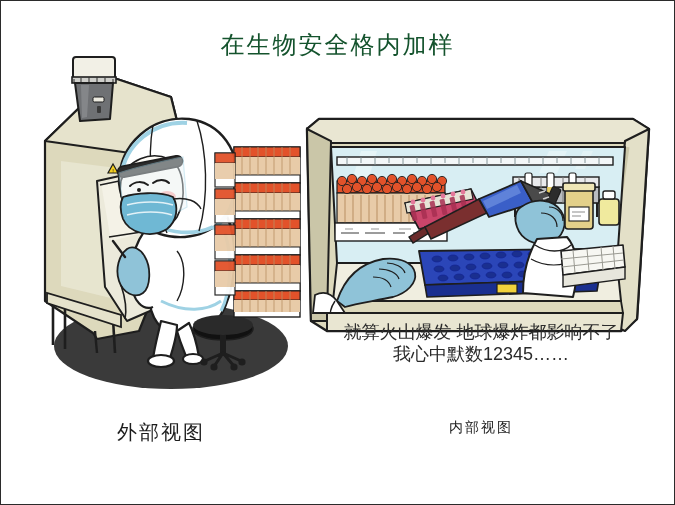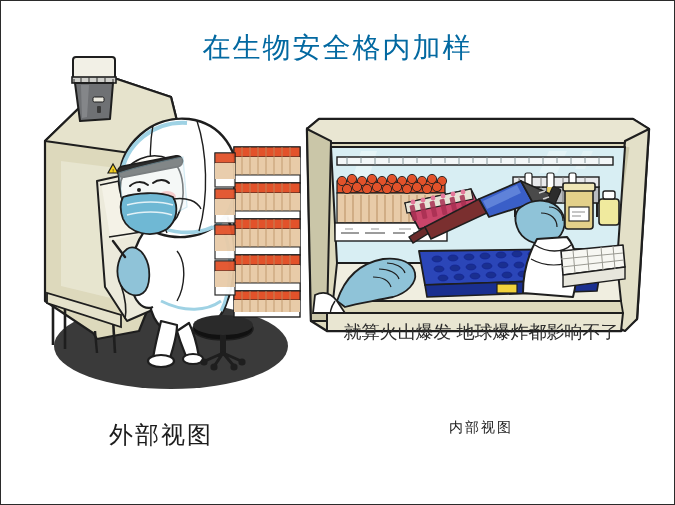--- a/index.html
+++ b/index.html
@@ -2,23 +2,23 @@
 <html><head>
 <meta charset="utf-8">
 <style>
   html,body{margin:0;padding:0;background:#fff;}
   body{font-family:"Liberation Sans","DejaVu Sans",sans-serif;}
   #page{
     position:relative;width:675px;height:505px;background:#ffffff;
     border:1px solid #2b2b2b;box-sizing:border-box;overflow:hidden;
   }
   .txt{position:absolute;color:#1d1d1d;white-space:nowrap;}
-  #title{left:0;right:0;top:28px;text-align:center;font-size:28px;letter-spacing:2px;color:#0369a1;}
+  #title{left:0;right:0;top:28px;text-align:center;font-size:24px;letter-spacing:2px;color:#14532d;}
   #caption{left:330px;width:300px;top:320px;text-align:center;font-size:18px;line-height:22px;color:#2b2b2b;white-space:normal;}
-  #label-left{left:80px;width:160px;top:418px;text-align:center;font-size:24px;letter-spacing:2px;}
+  #label-left{left:80px;width:160px;top:418px;text-align:center;font-size:20px;letter-spacing:2px;}
   #label-right{left:400px;width:160px;top:418px;text-align:center;font-size:14px;letter-spacing:2px;}
   svg{position:absolute;left:0;top:0;}
 </style>
 </head>
 <body>
 
 <div id="page">
 
   <svg width="675" height="505" viewBox="0 0 675 505">
 
@@ -385,18 +385,19 @@
       </g>
 
       <path d="M326,312 L622,312 L620,330 L326,330 Z" fill="#e9e6d2" stroke="#1e1e1e" stroke-width="2" stroke-linejoin="round"></path>
     </g>
   </svg>
 
   <div class="txt" id="title">在生物安全格内加样</div>
 
   <div class="txt" id="caption">
     <div>就算火山爆发 地球爆炸都影响不了</div>
+    <div>我心中默数12345……</div>
   </div>
 
   <div class="txt" id="label-left">外部视图</div>
   <div class="txt" id="label-right">内部视图</div>
 
 </div>
 
 </body></html>

